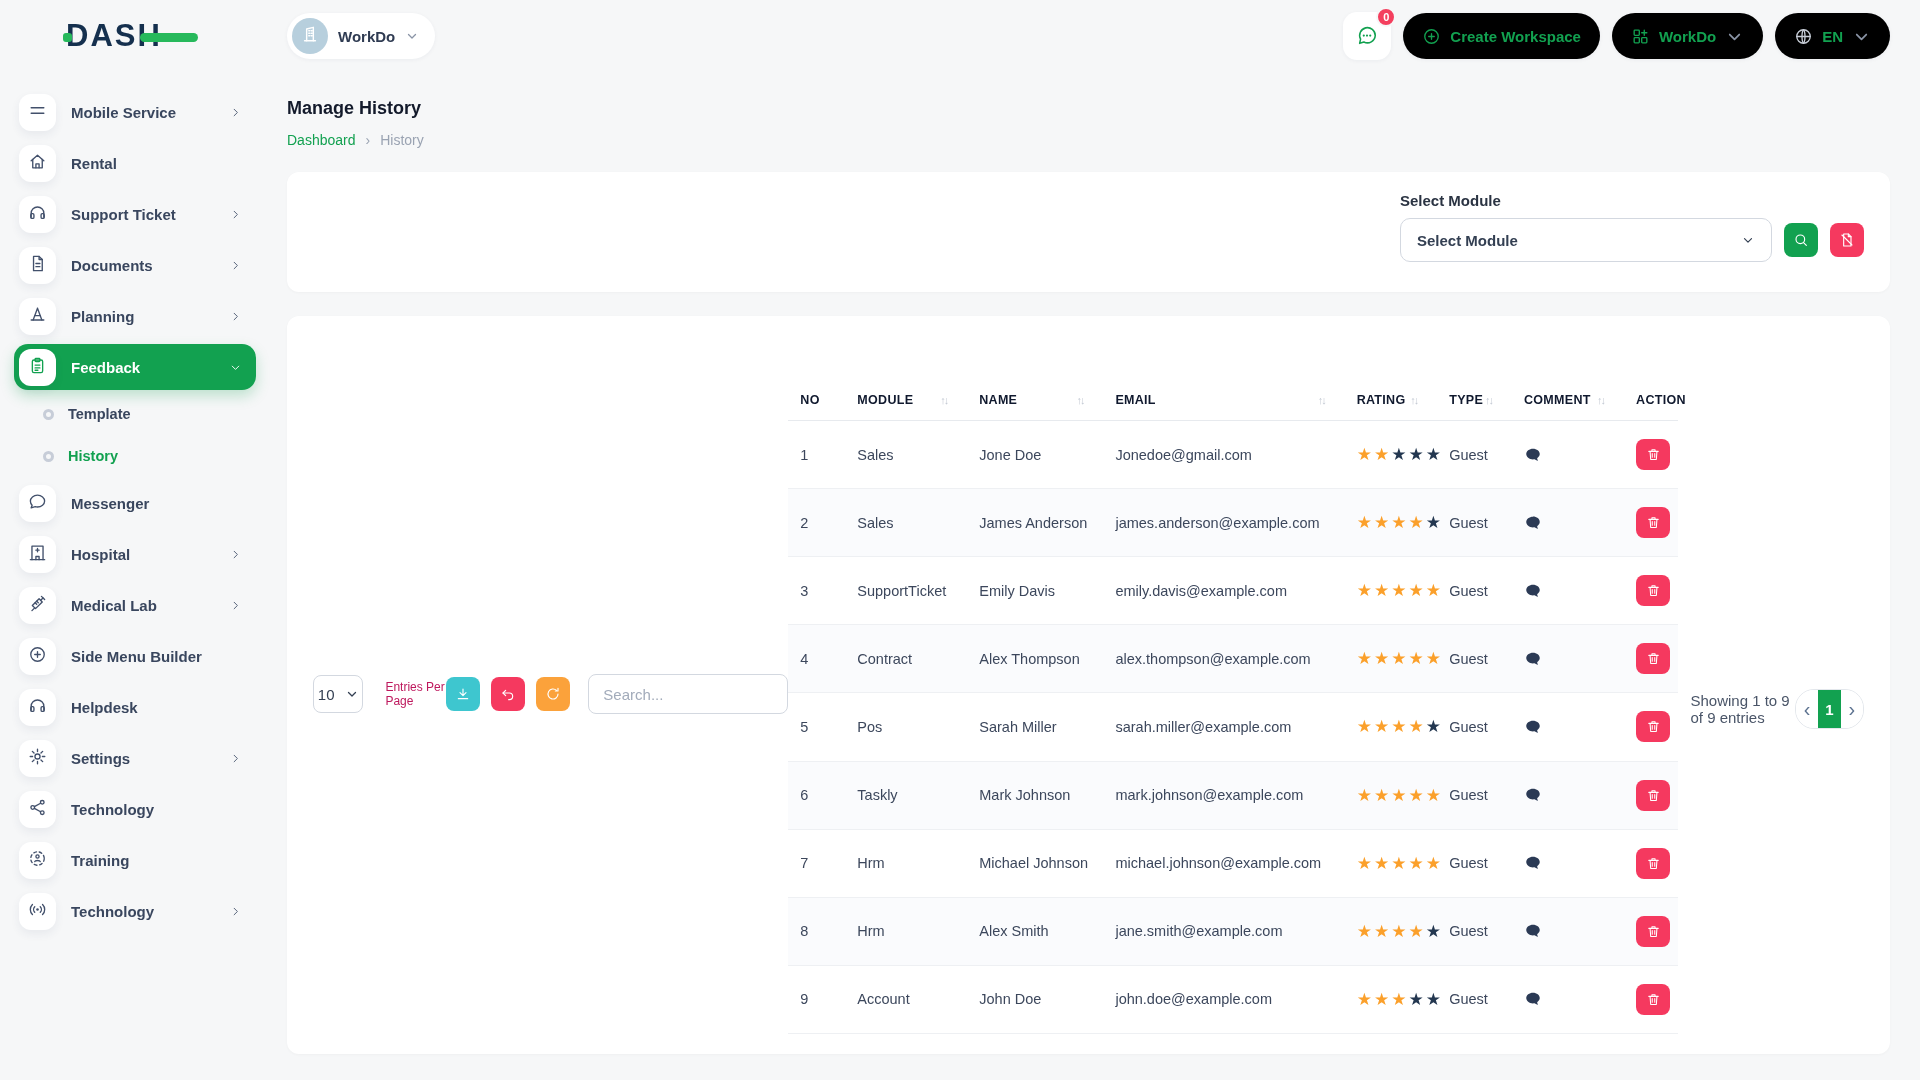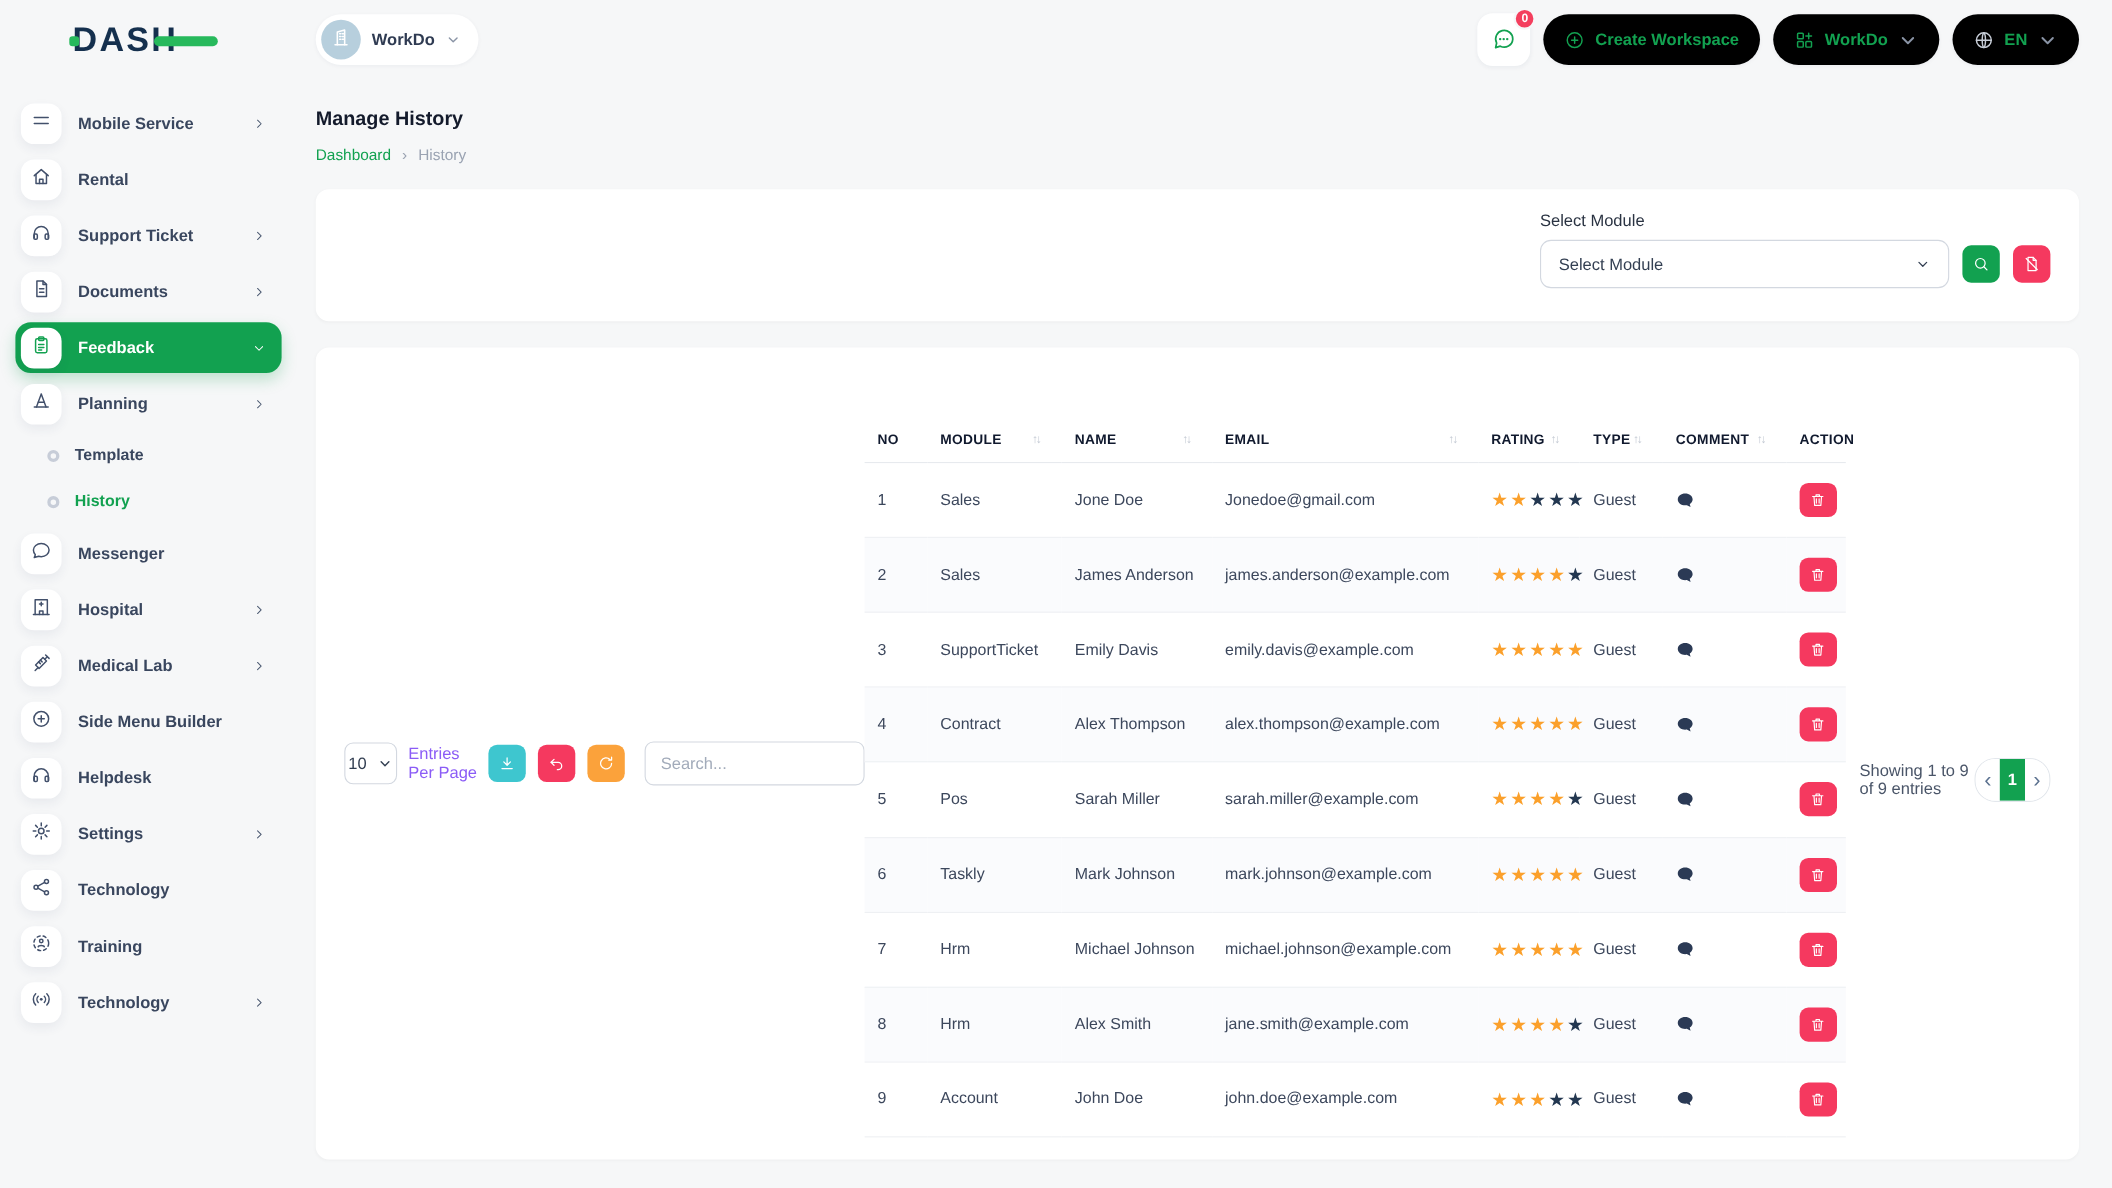--- a/index.html
+++ b/index.html
@@ -53,37 +53,37 @@
   .side-sub .side-label{font-size:14.5px;}
   .side-sub.active .side-label{color:var(--primary-green);}
 
   
   .main{position:absolute;left:270px;top:72px;right:0;bottom:0;padding:26px 30px 0 17px;}
   .page-title{font-size:18px;font-weight:700;color:#131a2b;}
   .breadcrumb{display:flex;align-items:center;gap:10px;margin-top:13px;font-size:14px;}
   .crumb-link{color:var(--primary-green);cursor:pointer;}
   .crumb-sep{color:#9aa3b2;} .crumb-cur{color:#9aa3b2;}
   .card{background:#fff;border-radius:12px;box-shadow:0 1px 3px rgba(16,24,40,.03);}
-  .filter-card{margin-top:24px;height:120px;position:relative;}
+  .filter-card{margin-top:24px;height:120px;position:relative;font-weight:bold;}
   .filter-wrap{position:absolute;top:20px;right:26px;width:464px;}
   .filter-label{font-size:15px;color:#2a3342;margin-bottom:9px;}
   .filter-row{display:flex;align-items:center;gap:12px;}
   .select-box{flex:1;height:44px;border:1px solid #d3d8e0;border-radius:10px;background:#fff;display:flex;
               align-items:center;justify-content:space-between;padding:0 16px;font-size:15px;color:#333f52;cursor:pointer;}
   .sq-btn{width:34px;height:34px;border-radius:8px;border:none;cursor:pointer;color:#fff;flex:none;
           display:flex;align-items:center;justify-content:center;}
   .sq-btn svg{width:16px;height:16px;}
   .sq-btn.green{background:var(--primary-green);} .sq-btn.pink{background:var(--pink);}
   .sq-btn.teal{background:var(--teal);} .sq-btn.orange{background:var(--orange);}
 
   .table-card{margin-top:24px;height:738px;padding:38px 26px 20px;display:flex;}
   .controls{display:flex;align-items:center;}
   .entries-select{width:74px;height:38px;border:1px solid #d3d8e0;border-radius:8px;background:#fff;display:flex;
                   align-items:center;justify-content:center;gap:10px;font-size:15px;color:#333f52;cursor:pointer;}
-  .entries-label{margin-left:10px;font-size:15px;color:#8b5cf6;}
+  .entries-label{margin-left:22px;font-size:12px;color:#be185d;}
   .controls-right{margin-left:auto;display:flex;align-items:center;gap:11px;}
   .search-input{width:200px;height:40px;border:1px solid #d3d8e0;border-radius:8px;padding:0 14px;font-size:15px;
                 color:#333f52;outline:none;background:#fff;margin-left:7px;font-family:"Liberation Sans",sans-serif;}
   .search-input::placeholder{color:#a2abba;}
 
   table{width:100%;border-collapse:collapse;table-layout:fixed;margin-top:26px;}
   th{padding:13px 12px;border-bottom:1px solid #e7eaee;text-align:left;}
   .th-flex{display:flex;align-items:center;font-size:12.5px;font-weight:700;color:#10192e;letter-spacing:.3px;}
   .sort-ic{margin-left:auto;color:#c3c9d3;font-size:11px;letter-spacing:-2px;padding-right:8px;font-weight:400;}
   td{padding:0 12px;height:53px;border-bottom:1px solid #eef0f3;font-size:14.5px;color:#3c475c;}
@@ -229,47 +229,47 @@
             <path d="M10 12h5M10 16h5"></path>
           </svg></span>
       </span>
     <span class="side-label">Documents</span>
     <span class="side-chevron">
         <svg viewBox="0 0 24 24" fill="none" stroke="currentColor" stroke-width="1.7" stroke-linecap="round" stroke-linejoin="round">
           <path d="M9.5 6l6 6-6 6"></path>
         </svg>
       </span>
   </div>
+    <div class="side-item">
+    <span class="side-ico-tile">
+        <span class="side-icon"><svg viewBox="0 0 24 24" fill="none" stroke="currentColor" stroke-width="1.7" stroke-linecap="round" stroke-linejoin="round">
+            <path d="M12 4l5.5 15M12 4L6.5 19"></path>
+            <path d="M4 19h16"></path>
+            <path d="M8.6 13.5h6.8"></path>
+          </svg></span>
+      </span>
+    <span class="side-label">Planning</span>
+    <span class="side-chevron">
+        <svg viewBox="0 0 24 24" fill="none" stroke="currentColor" stroke-width="1.7" stroke-linecap="round" stroke-linejoin="round">
+          <path d="M9.5 6l6 6-6 6"></path>
+        </svg>
+      </span>
+  </div>
     <div class="side-item active">
     <span class="side-ico-tile">
         <span class="side-icon"><svg viewBox="0 0 24 24" fill="none" stroke="currentColor" stroke-width="1.7" stroke-linecap="round" stroke-linejoin="round">
             <rect x="5.5" y="5" width="13" height="16" rx="2"></rect>
             <rect x="9" y="3" width="6" height="4" rx="1"></rect>
             <path d="M9 11.5h6M9 15h6M9 18h3.5"></path>
           </svg></span>
       </span>
     <span class="side-label">Feedback</span>
     <span class="side-chevron">
         <svg viewBox="0 0 24 24" fill="none" stroke="currentColor" stroke-width="1.7" stroke-linecap="round" stroke-linejoin="round">
           <path d="M6 9.5l6 6 6-6"></path>
-        </svg>
-      </span>
-  </div>
-    <div class="side-item">
-    <span class="side-ico-tile">
-        <span class="side-icon"><svg viewBox="0 0 24 24" fill="none" stroke="currentColor" stroke-width="1.7" stroke-linecap="round" stroke-linejoin="round">
-            <path d="M12 4l5.5 15M12 4L6.5 19"></path>
-            <path d="M4 19h16"></path>
-            <path d="M8.6 13.5h6.8"></path>
-          </svg></span>
-      </span>
-    <span class="side-label">Planning</span>
-    <span class="side-chevron">
-        <svg viewBox="0 0 24 24" fill="none" stroke="currentColor" stroke-width="1.7" stroke-linecap="round" stroke-linejoin="round">
-          <path d="M9.5 6l6 6-6 6"></path>
         </svg>
       </span>
   </div>
     <div class="side-sub">
     <span class="donut"></span>
     <span class="side-label">Template</span>
   </div>
     <div class="side-sub active">
     <span class="donut"></span>
     <span class="side-label">History</span>

